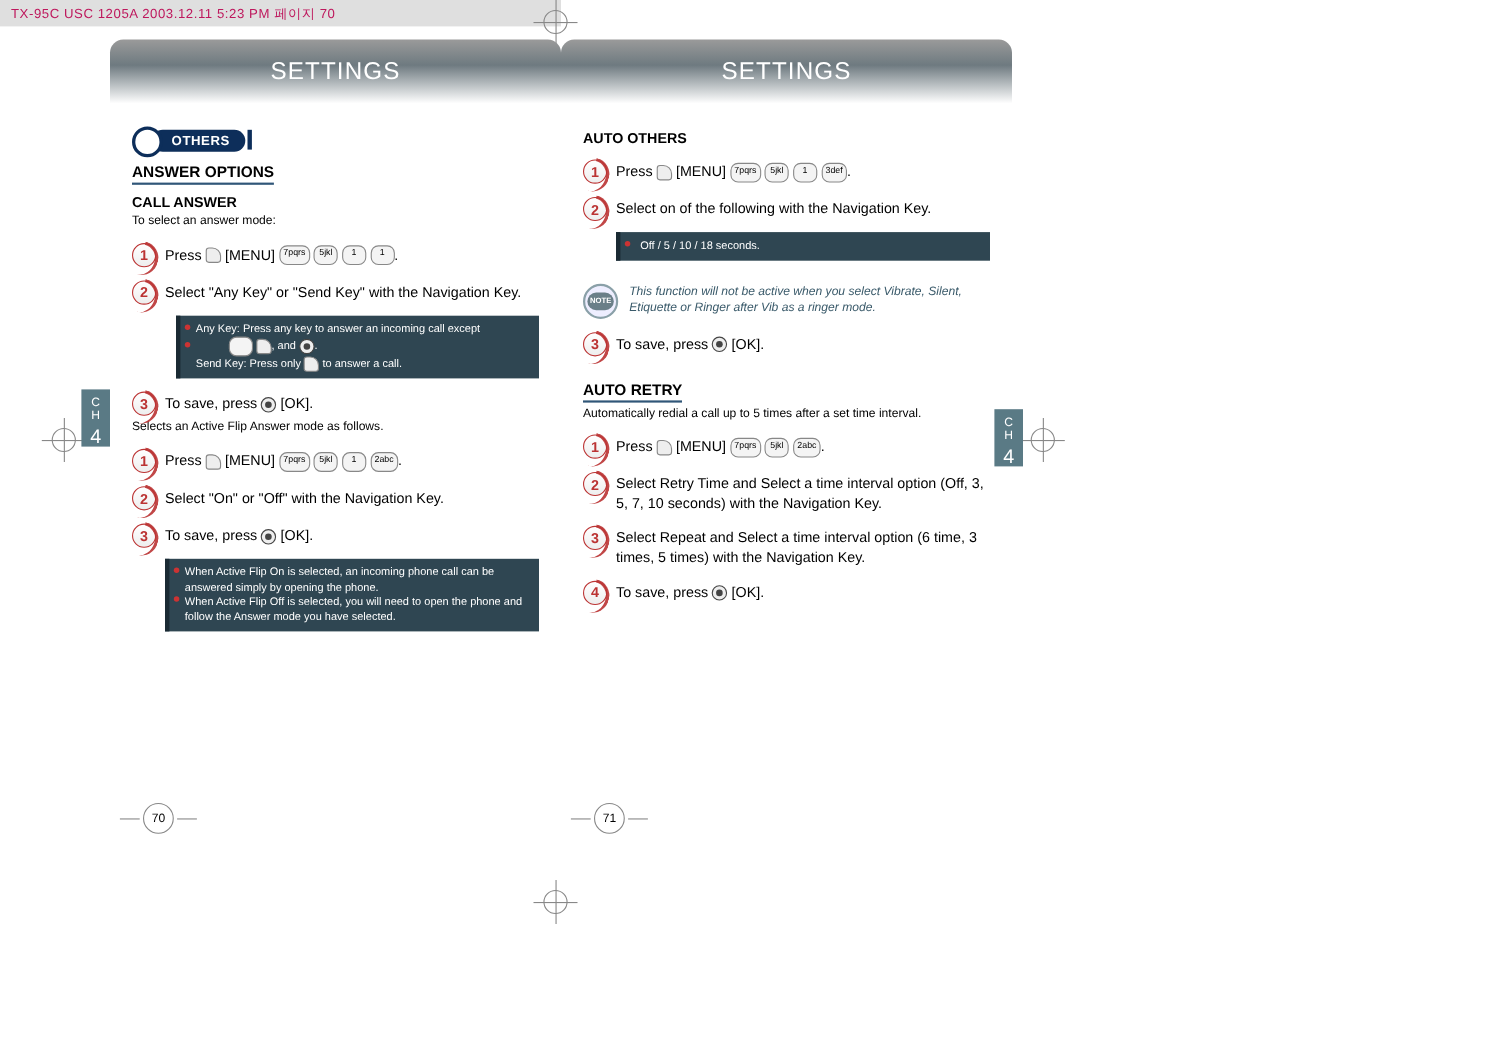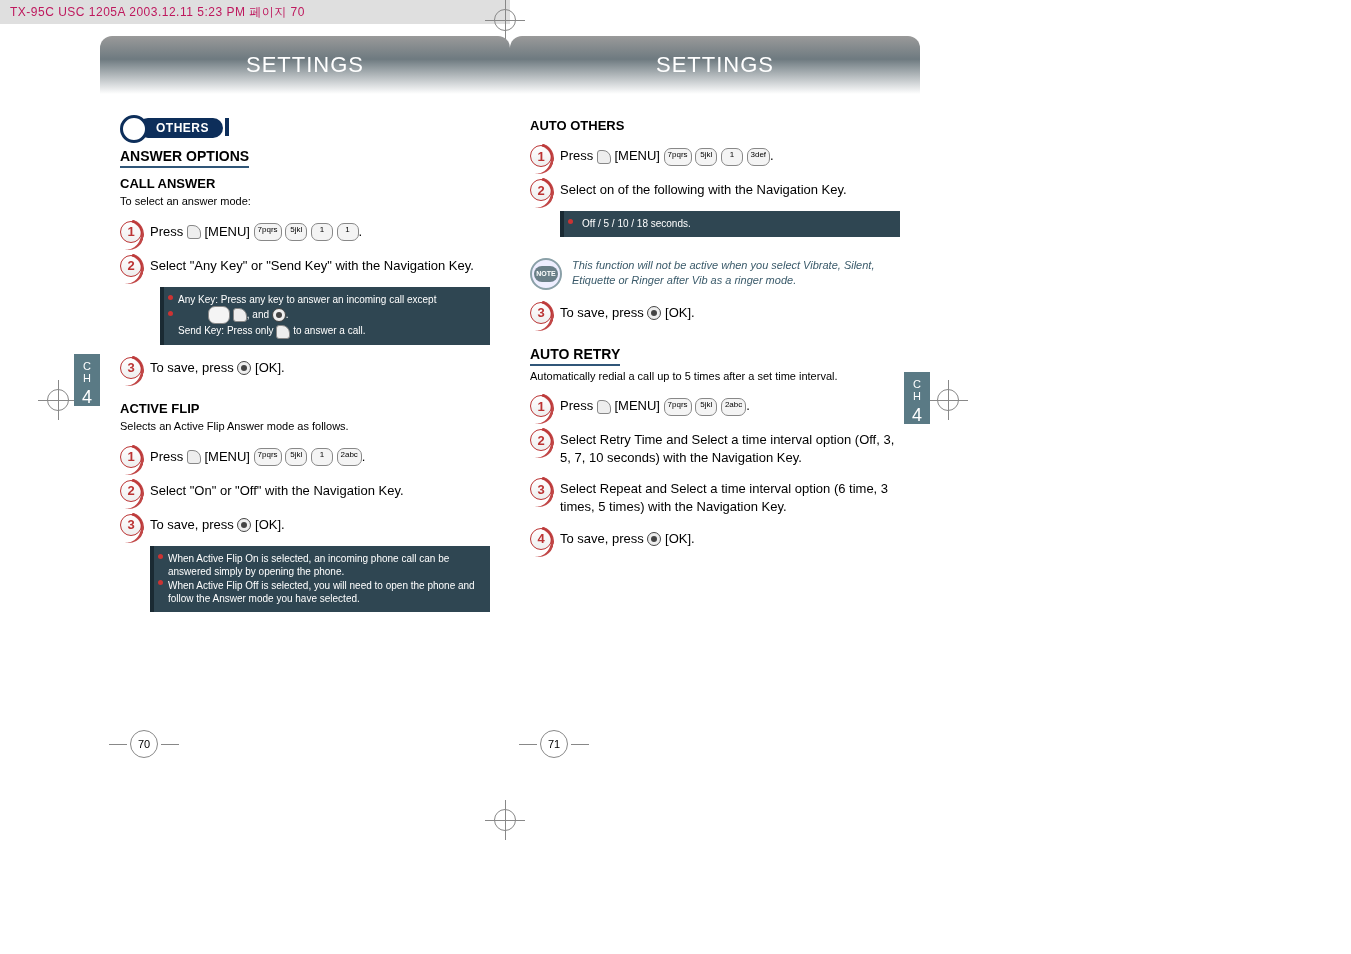--- a/index.html
+++ b/index.html
@@ -384,21 +384,20 @@
           <span class="key-round"></span>.
         </div>
         <div>Send Key: Press only <span class="softkey"></span> to answer a call.</div>
       </div>
 
       <div class="step">
         <span class="step-num">3</span>
         <span class="step-text">To save, press <span class="key-round"></span> [OK].</span>
       </div>
 
-      <div class="sub" style="margin-top:22px;">ACTIVE FLIP</div>
       <div class="desc">Selects an Active Flip Answer mode as follows.</div>
 
       <div class="step">
         <span class="step-num">1</span>
         <span class="step-text">
           <span>Press</span>
           <span class="softkey"></span>
           <span>[MENU]</span>
           <span class="key">7pqrs</span>
           <span class="key">5jkl</span>

